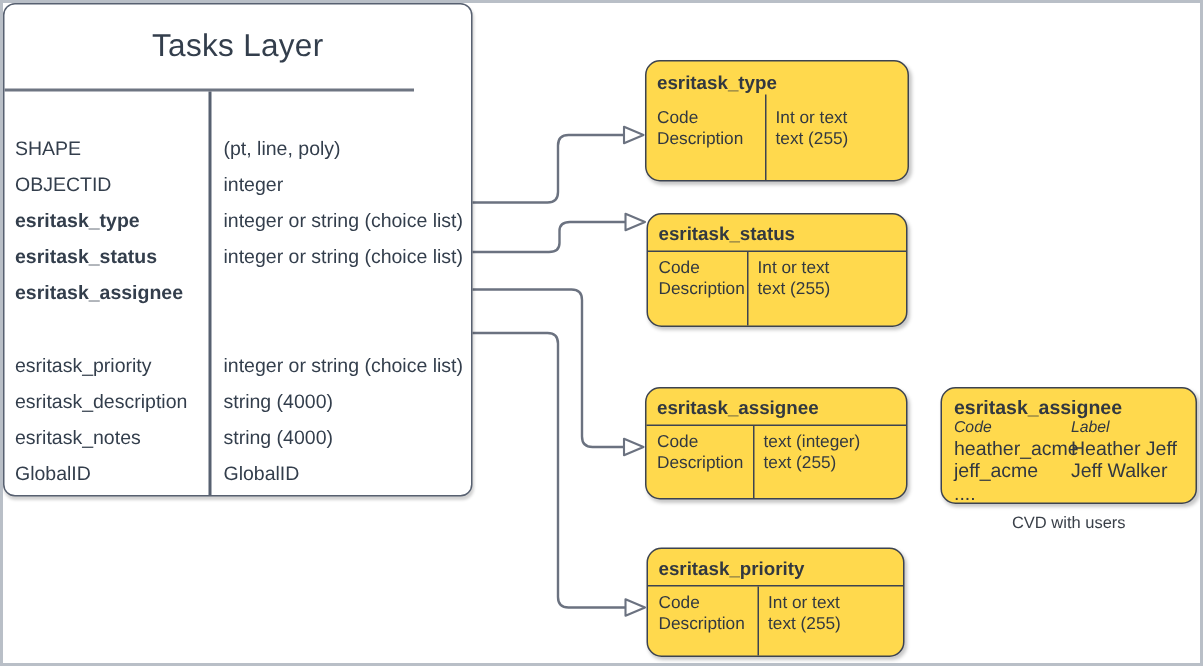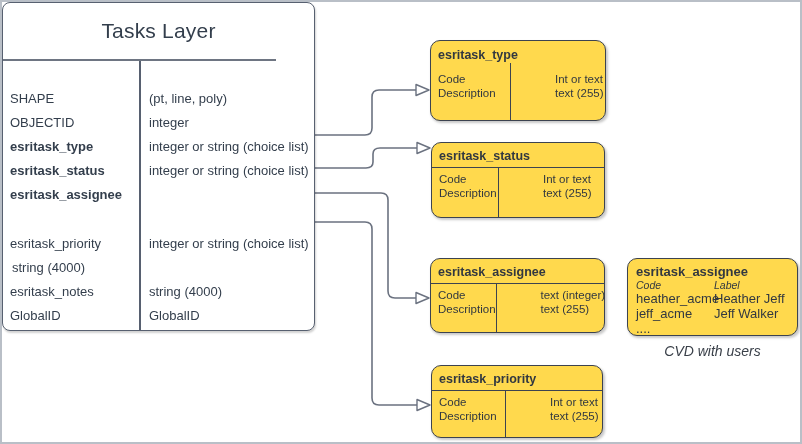--- a/index.html
+++ b/index.html
@@ -58,42 +58,42 @@
     height:25px;
     padding:6px 6px 0 7px;
     font-size:12.5px; font-weight:bold;
     border-bottom:1.5px solid #3c4350;
   }
   .dbox.no-title-divider .dbox-title { border-bottom:none; height:22px; padding-top:7px; }
   .dbox-body { position:absolute; left:0; right:0; top:25px; bottom:0; display:flex; }
   .dbox.no-title-divider .dbox-body { top:22px; }
   .dbox-col { box-sizing:border-box; padding:4px 0 0 7px; font-size:11.5px; }
   .dbox-col.keys { border-right:1.5px solid #3c4350; }
-  .dbox-col.vals { flex:1; padding-left:6px;margin-left:38px; }
+  .dbox-col.vals { flex:1; padding-left:6px; }
   .dbox.no-title-divider .dbox-col { padding-top:9px; }
   .dline { line-height:14px; white-space:nowrap; }
 
   
   .cvd-box {
     position:absolute; left:625px; top:256px; width:171px; height:78px;
     box-sizing:border-box;
     background:#FFD94D;
     border:1.6px solid #3c4350;
     border-radius:10px;
     color:#323840;
     box-shadow:1.5px 2px 2.5px rgba(0,0,0,.22);
     padding:5px 6px 0 8px;
   }
   .cvd-title { font-size:13px; font-weight:bold; line-height:15px; }
   .cvd-grid { display:grid; grid-template-columns:78px auto; column-gap:0; }
   .cvd-head { font-size:10.5px; font-style:italic; line-height:12px; }
   .cvd-cell { font-size:13px; line-height:15.2px; white-space:nowrap; }
   .cvd-caption {
     position:absolute; left:625px; top:341px; width:171px;
-    text-align:center; font-style:italic; font-size:14px; color:#3a4049;
+    text-align:center; font-size:11px; color:#3a4049;
   }
 </style>
 </head>
 <body>
 
 <div class="canvas">
 
   <svg class="connectors" width="798" height="440" viewBox="0 0 798 440">
     <g fill="none" stroke="#6b7280" stroke-width="1.6">
       <path d="M313,133 H363 Q370,133 370,126 V95 Q370,88 377,88 H414"></path>
@@ -133,20 +133,21 @@
       <div class="mt-row">
         <div class="mt-cell-name bold">esritask_assignee</div>
       </div>
       <div class="mt-row">
       </div>
       <div class="mt-row">
         <div class="mt-cell-name">esritask_priority</div>
         <div class="mt-cell-type">integer or string (choice list)</div>
       </div>
       <div class="mt-row">
+        <div class="mt-cell-name">esritask_description</div>
         <div class="mt-cell-type">string (4000)</div>
       </div>
       <div class="mt-row">
         <div class="mt-cell-name">esritask_notes</div>
         <div class="mt-cell-type">string (4000)</div>
       </div>
       <div class="mt-row">
         <div class="mt-cell-name">GlobalID</div>
         <div class="mt-cell-type">GlobalID</div>
       </div>

